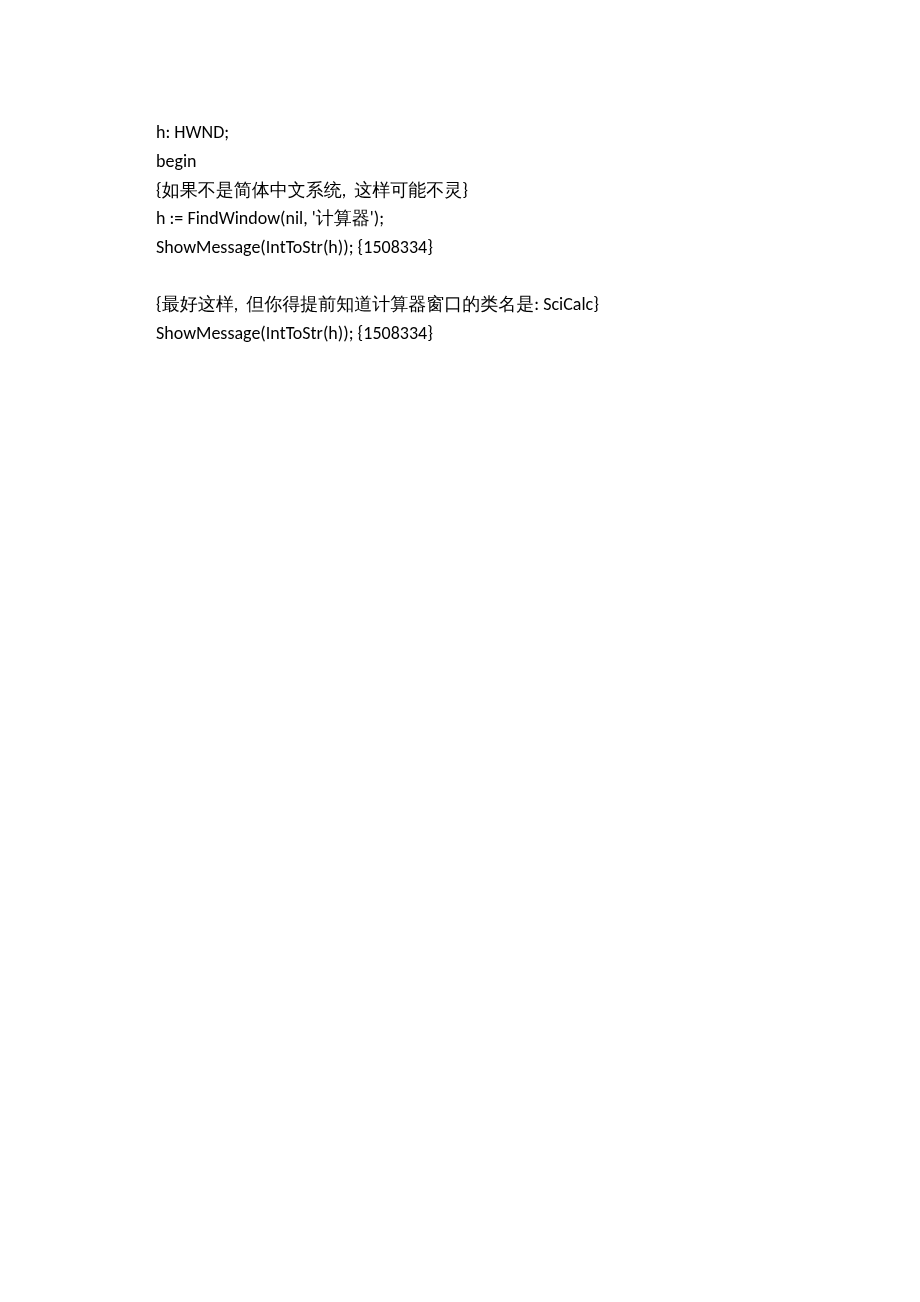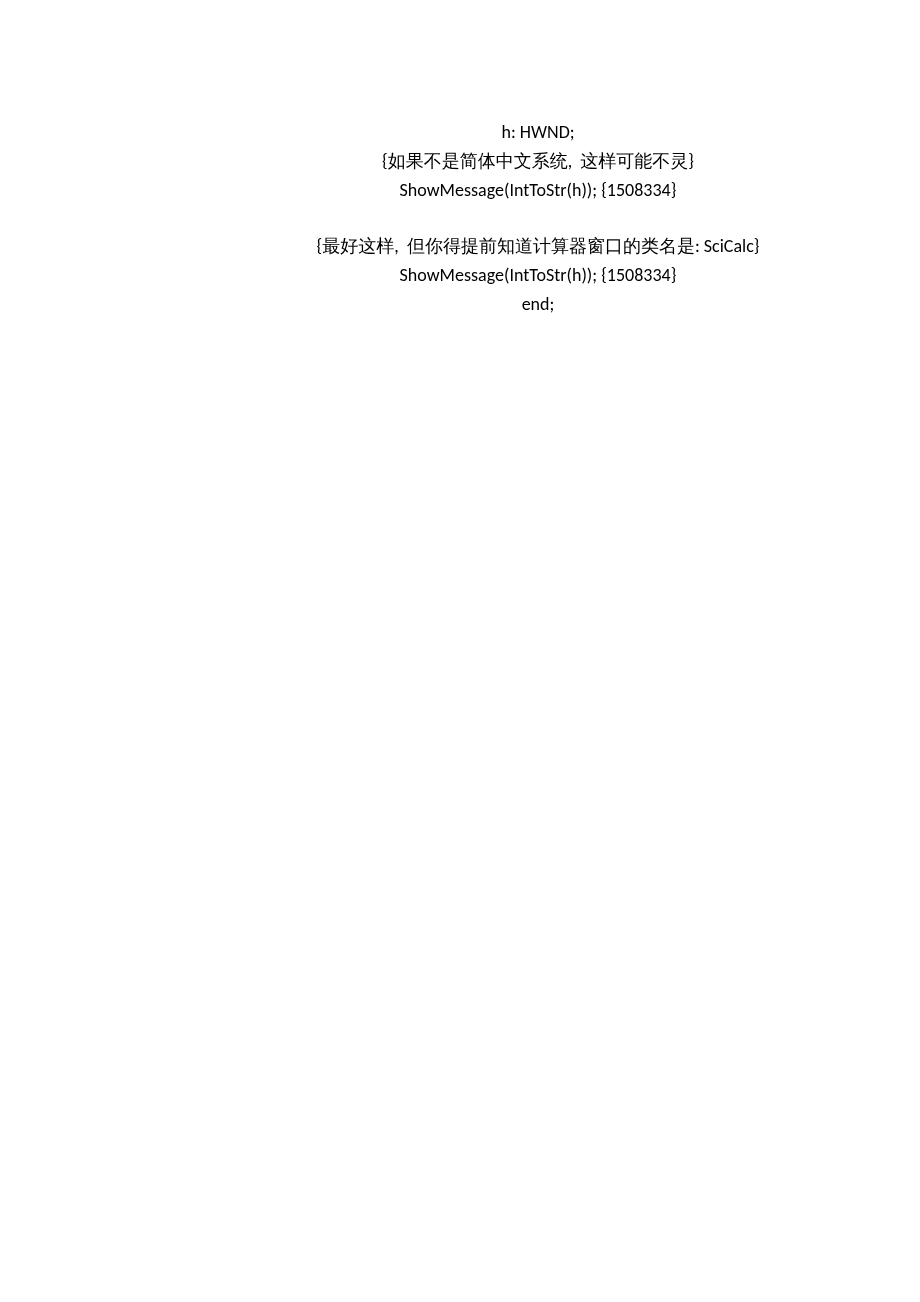--- a/index.html
+++ b/index.html
@@ -13,30 +13,30 @@
       height: 1302px;
       font-family: Calibri, "Segoe UI", Arial, sans-serif;
       font-size: 18px;
       color: #000000;
       padding-top: 118px;
       padding-left: 156px;
       line-height: 1.6;
     }
     .code-line {
       white-space: pre;
-      text-align: center;
     }
     .block-gap {
       height: 28px;
     }
   </style>
 </head>
 <body>
 
 <div>
   <div class="code-line">h: HWND;</div>
+  <div class="code-line">begin</div>
   <div class="code-line">{如果不是简体中文系统,  这样可能不灵}</div>
+  <div class="code-line">h := FindWindow(nil, '计算器');</div>
   <div class="code-line">ShowMessage(IntToStr(h)); {1508334}</div>
   <div class="block-gap"></div>
   <div class="code-line">{最好这样,  但你得提前知道计算器窗口的类名是: SciCalc}</div>
   <div class="code-line">ShowMessage(IntToStr(h)); {1508334}</div>
-  <div class="code-line">end;</div>
 </div>
 
 </body></html>

